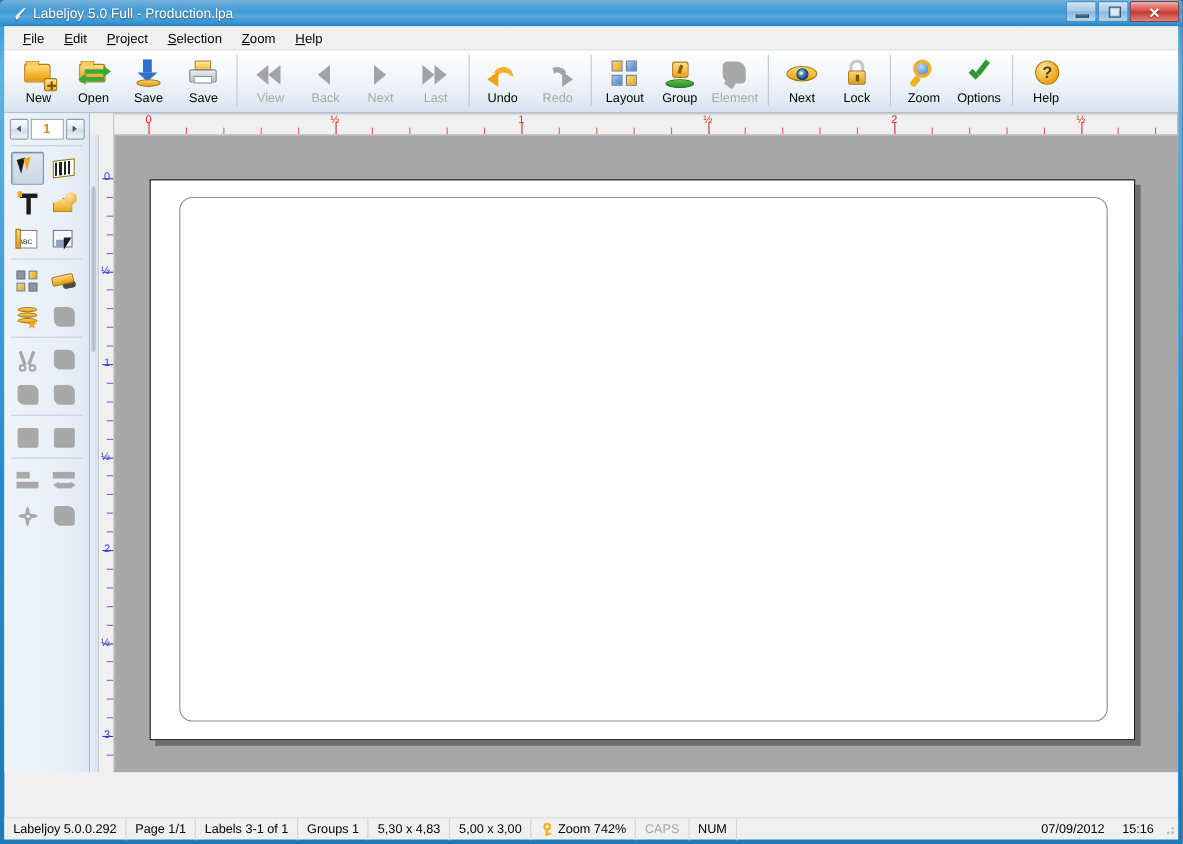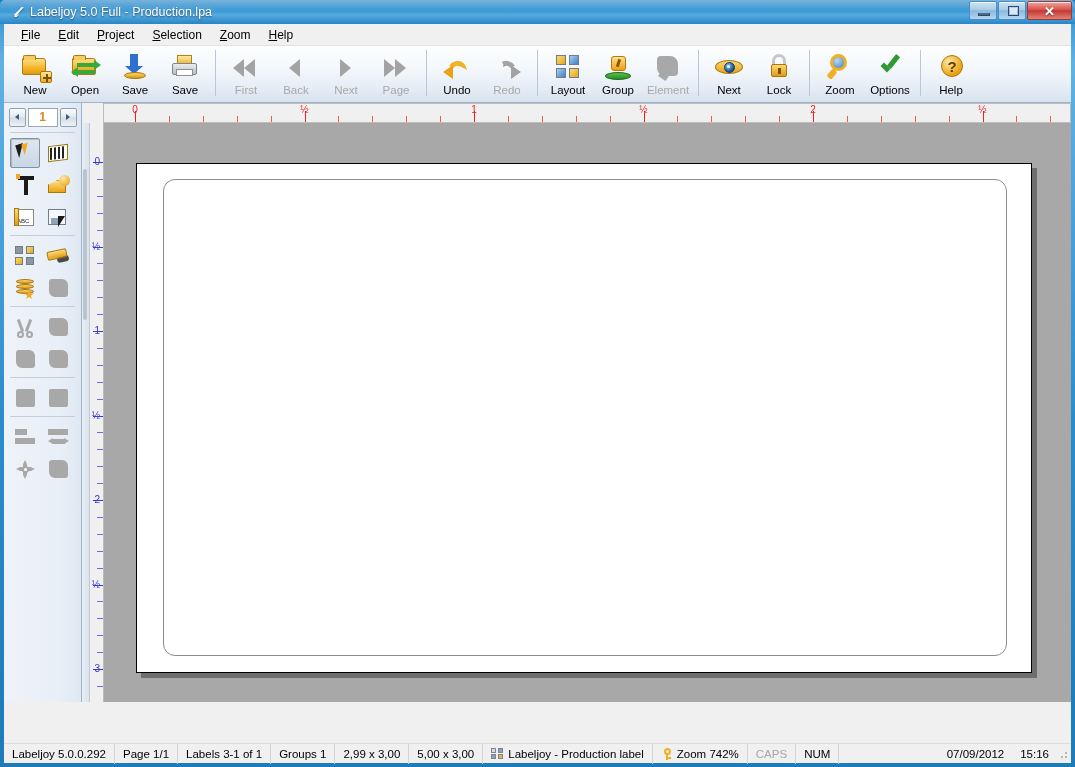--- a/index.html
+++ b/index.html
@@ -471,40 +471,40 @@
         <div class="lbl">Save</div>
       </div>
 
       <div class="tb-sep"></div>
 
       <div class="tbtn disabled">
         <div class="ico">
           <span class="chev l" style="left:3px"></span>
             <span class="chev l" style="left:14px"></span>
         </div>
-        <div class="lbl">First</div>
+        <div class="lbl">View</div>
       </div>
       <div class="tbtn disabled">
         <div class="ico">
           <span class="chev l" style="left:9px"></span>
         </div>
         <div class="lbl">Back</div>
       </div>
       <div class="tbtn disabled">
         <div class="ico">
           <span class="chev r" style="left:10px"></span>
         </div>
         <div class="lbl">Next</div>
       </div>
       <div class="tbtn disabled">
         <div class="ico">
           <span class="chev r" style="left:4px"></span>
             <span class="chev r" style="left:15px"></span>
         </div>
-        <div class="lbl">Page</div>
+        <div class="lbl">Last</div>
       </div>
 
       <div class="tb-sep"></div>
 
       <div class="tbtn">
         <div class="ico">
           <span class="g uarrow">
               <span class="curve"></span>
               <span class="head"></span>
             </span>
@@ -857,31 +857,22 @@
           </div>
         </div>
       </div>
     </div>
 
     <div class="statusbar">
       <div class="scell">Labeljoy 5.0.0.292</div>
       <div class="scell">Page 1/1</div>
       <div class="scell">Labels 3-1 of 1</div>
       <div class="scell">Groups 1</div>
-      <div class="scell">2,99 x 3,00</div>
+      <div class="scell">5,30 x 4,83</div>
       <div class="scell">5,00 x 3,00</div>
-      <div class="scell">
-        <span class="sb-win">
-            <i></i>
-            <i></i>
-            <i></i>
-            <i></i>
-          </span>
-        <span>Labeljoy - Production label</span>
-      </div>
       <div class="scell">
         <span class="sb-key">
             <i></i>
             <i></i>
             <i></i>
           </span>
         <span>Zoom 742%</span>
       </div>
       <div class="scell dim">CAPS</div>
       <div class="scell">NUM</div>

